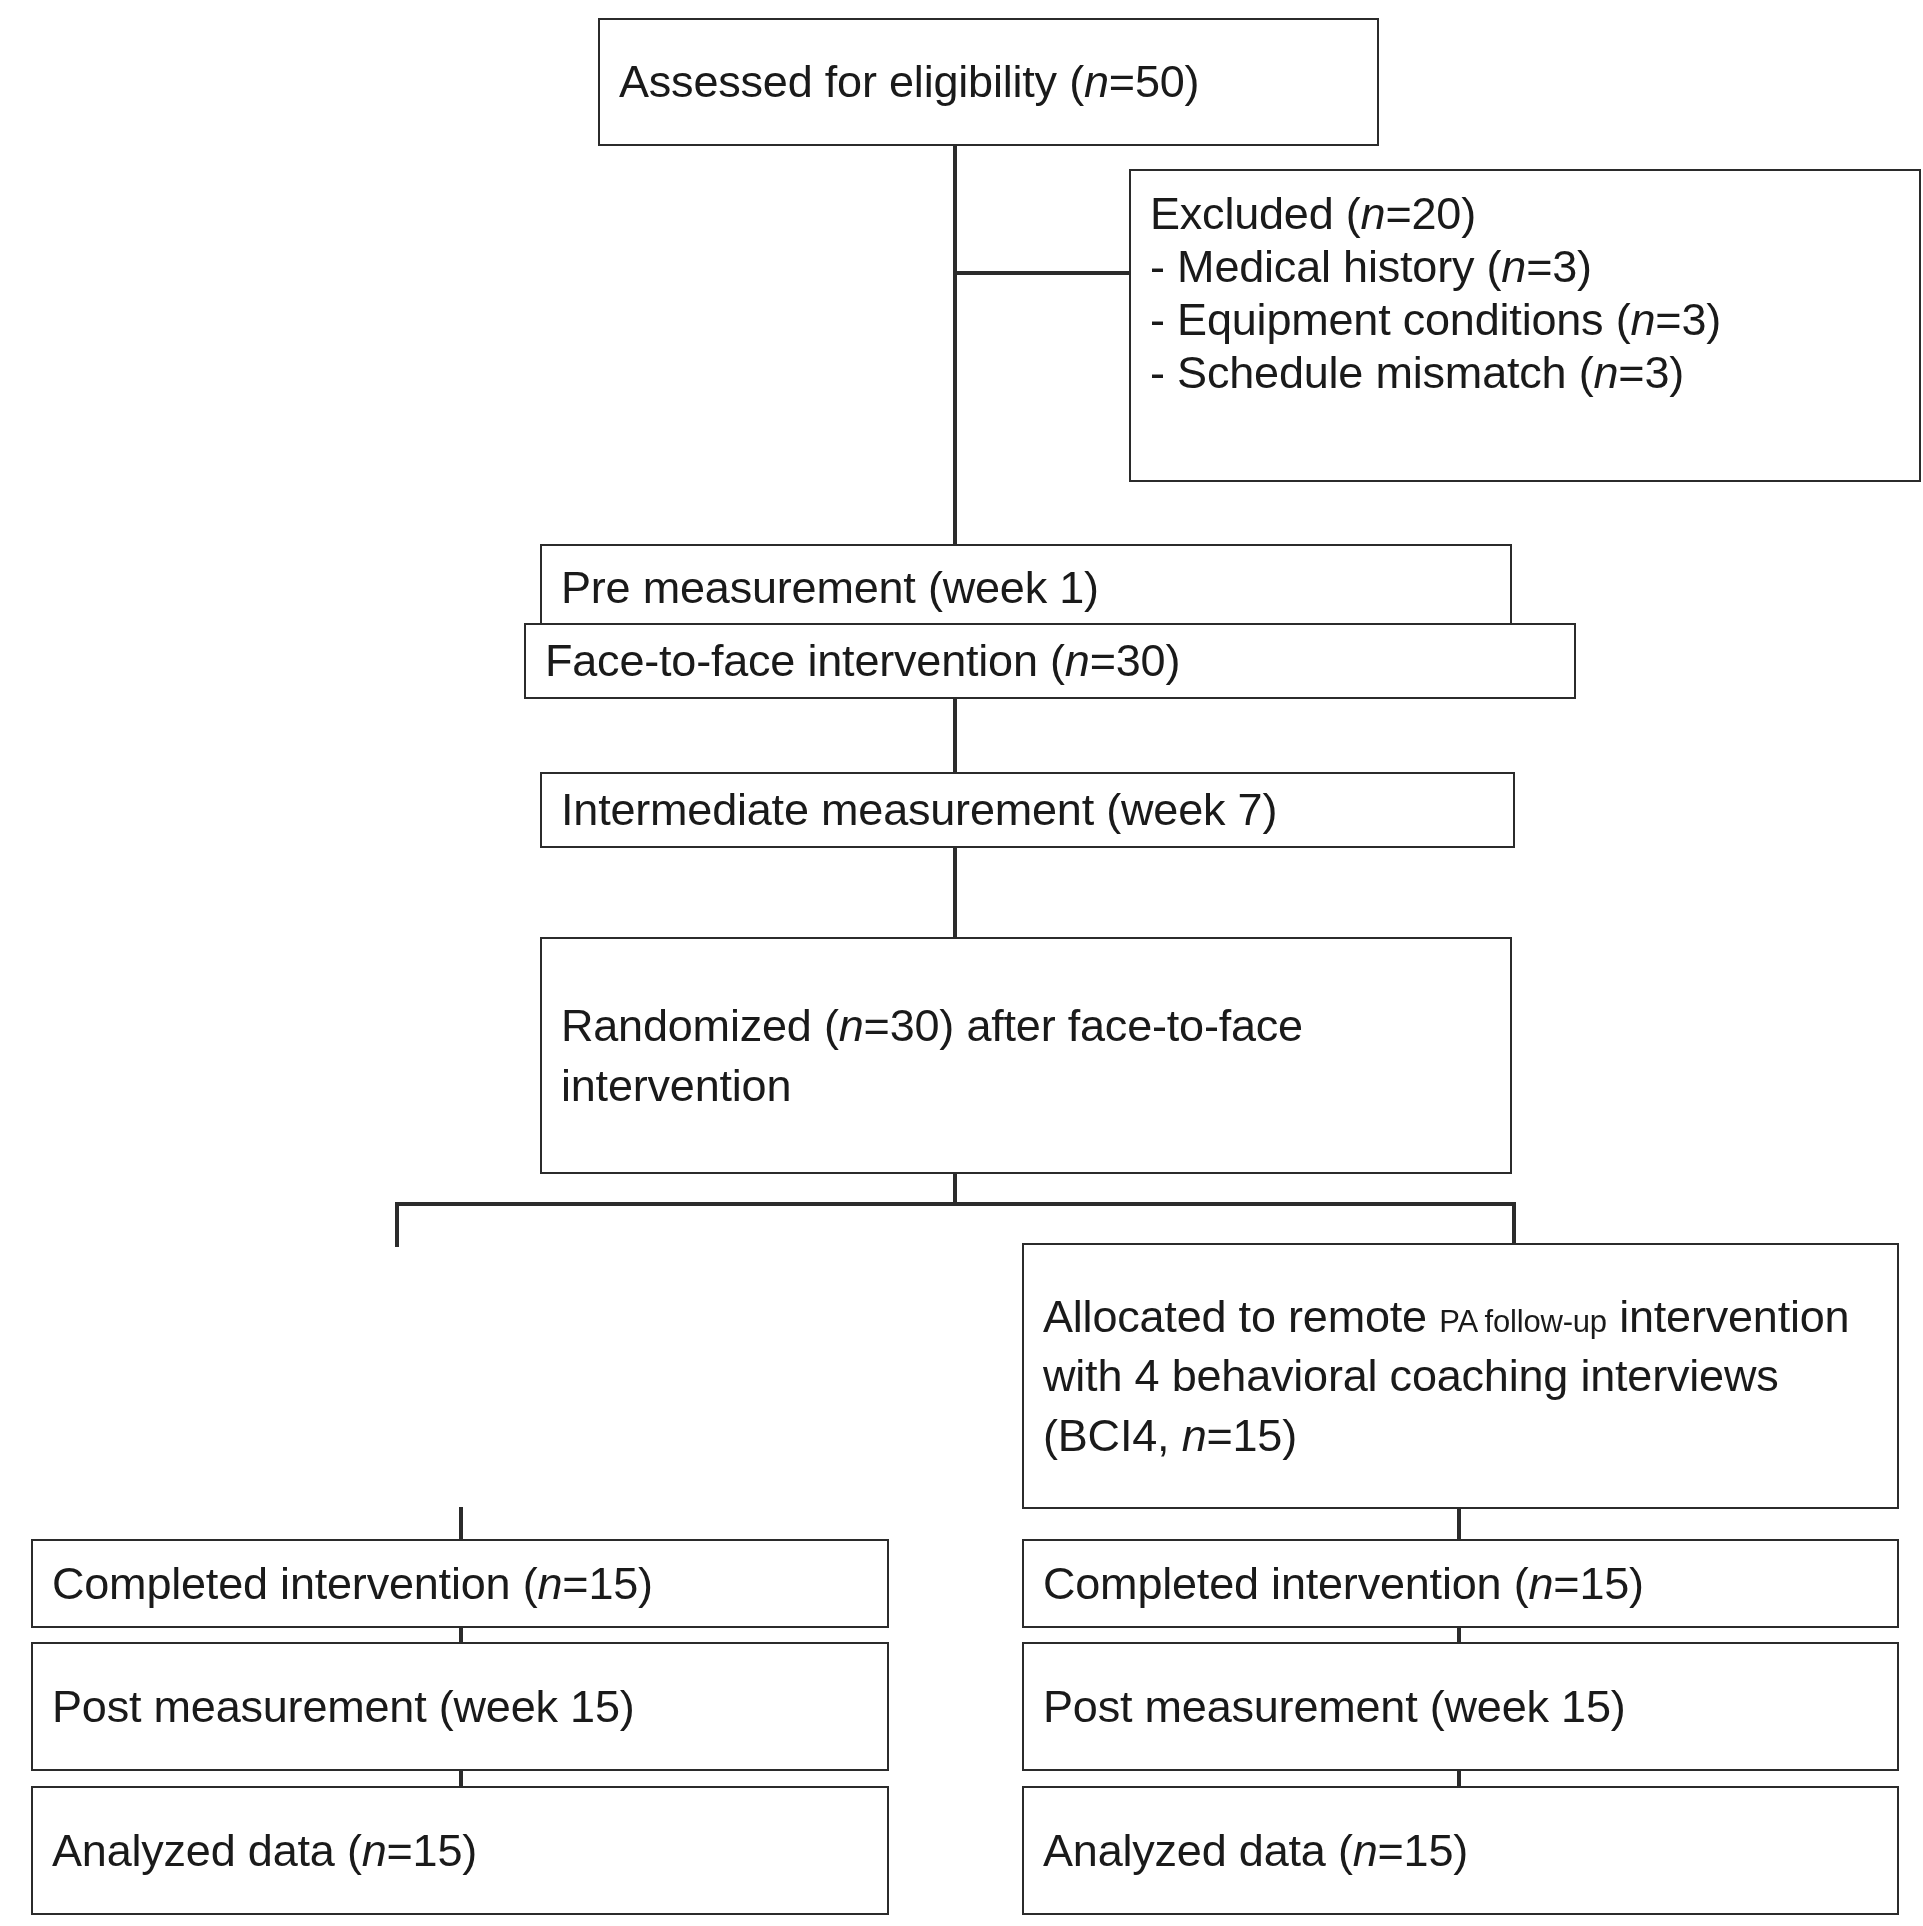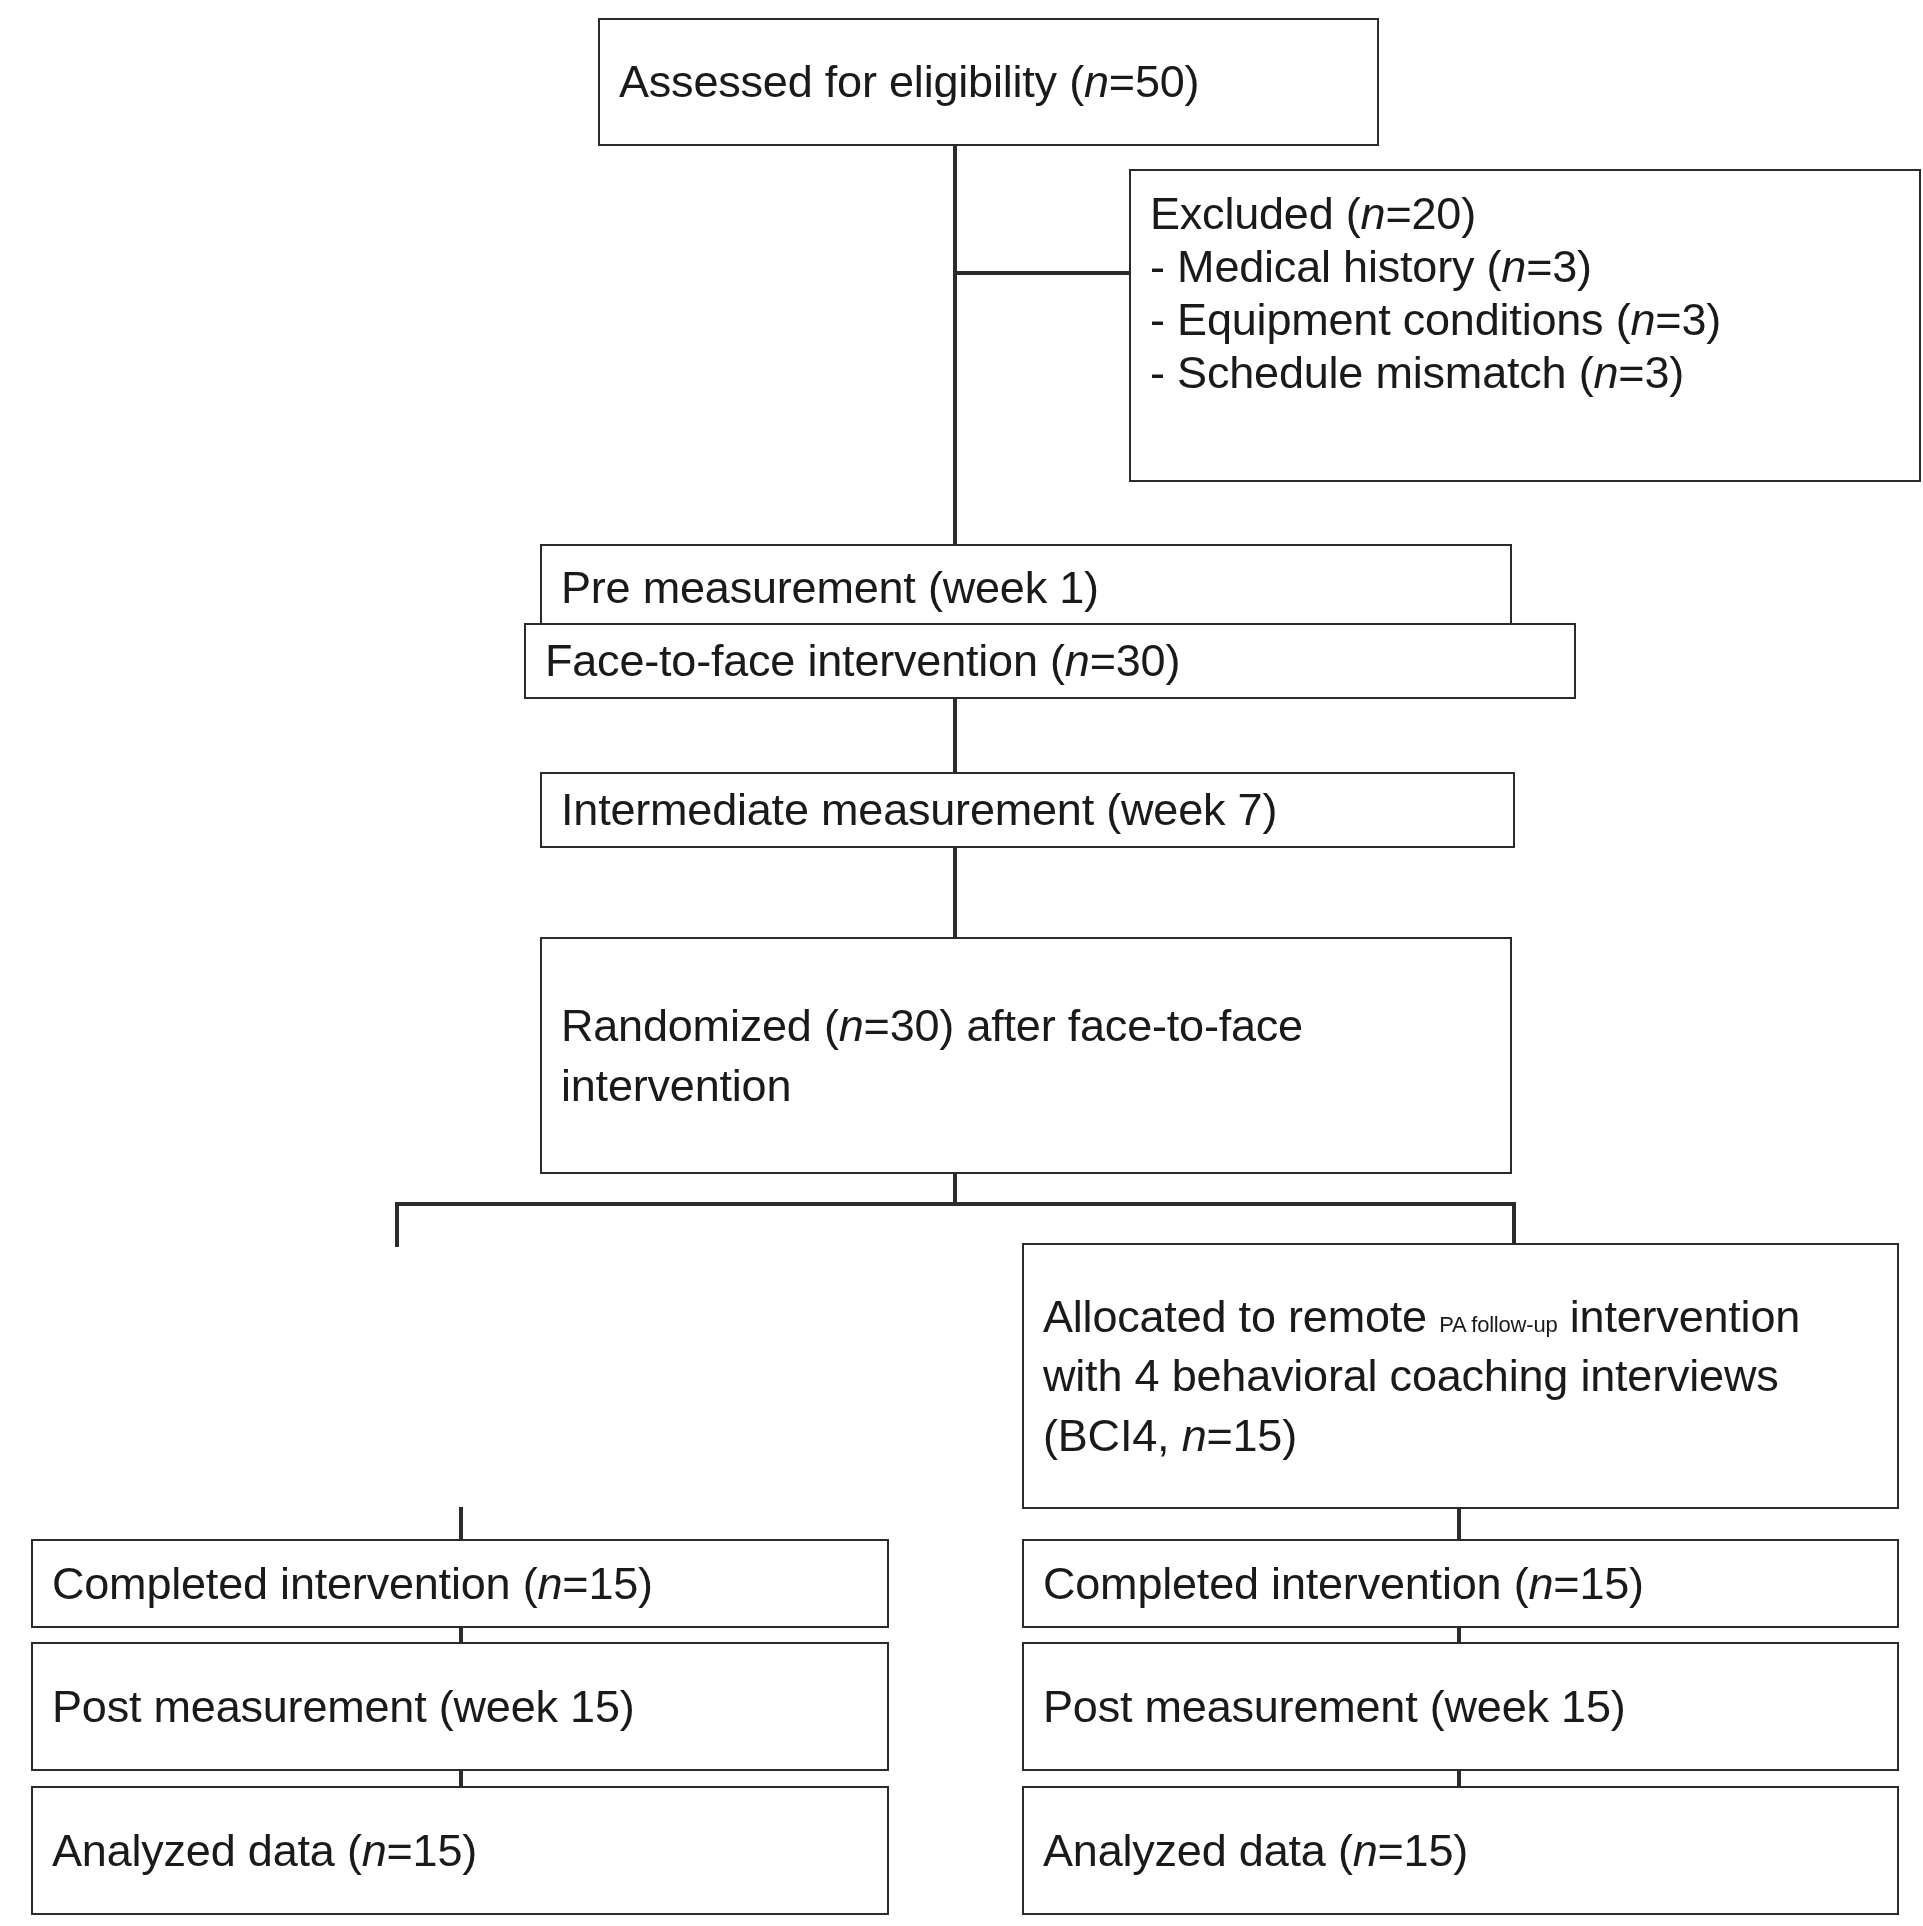--- a/index.html
+++ b/index.html
@@ -30,21 +30,21 @@
     display: block;
     width: 100%;
     padding: 0 19px;
     font-size: 45px;
     line-height: 1.32;
     letter-spacing: -0.2px;
     white-space: pre-wrap;
   }
   .node.tight .txt { line-height: 1.18; }
   .ital { font-style: italic; }
-  .small { font-size: 22px; }
+  .small { font-size: 31px; }
 
   
   .vline {
     position: absolute;
     width: 3.6px;
     background: #2b2b2b;
     z-index: 1;
   }
   .hline {
     position: absolute;

